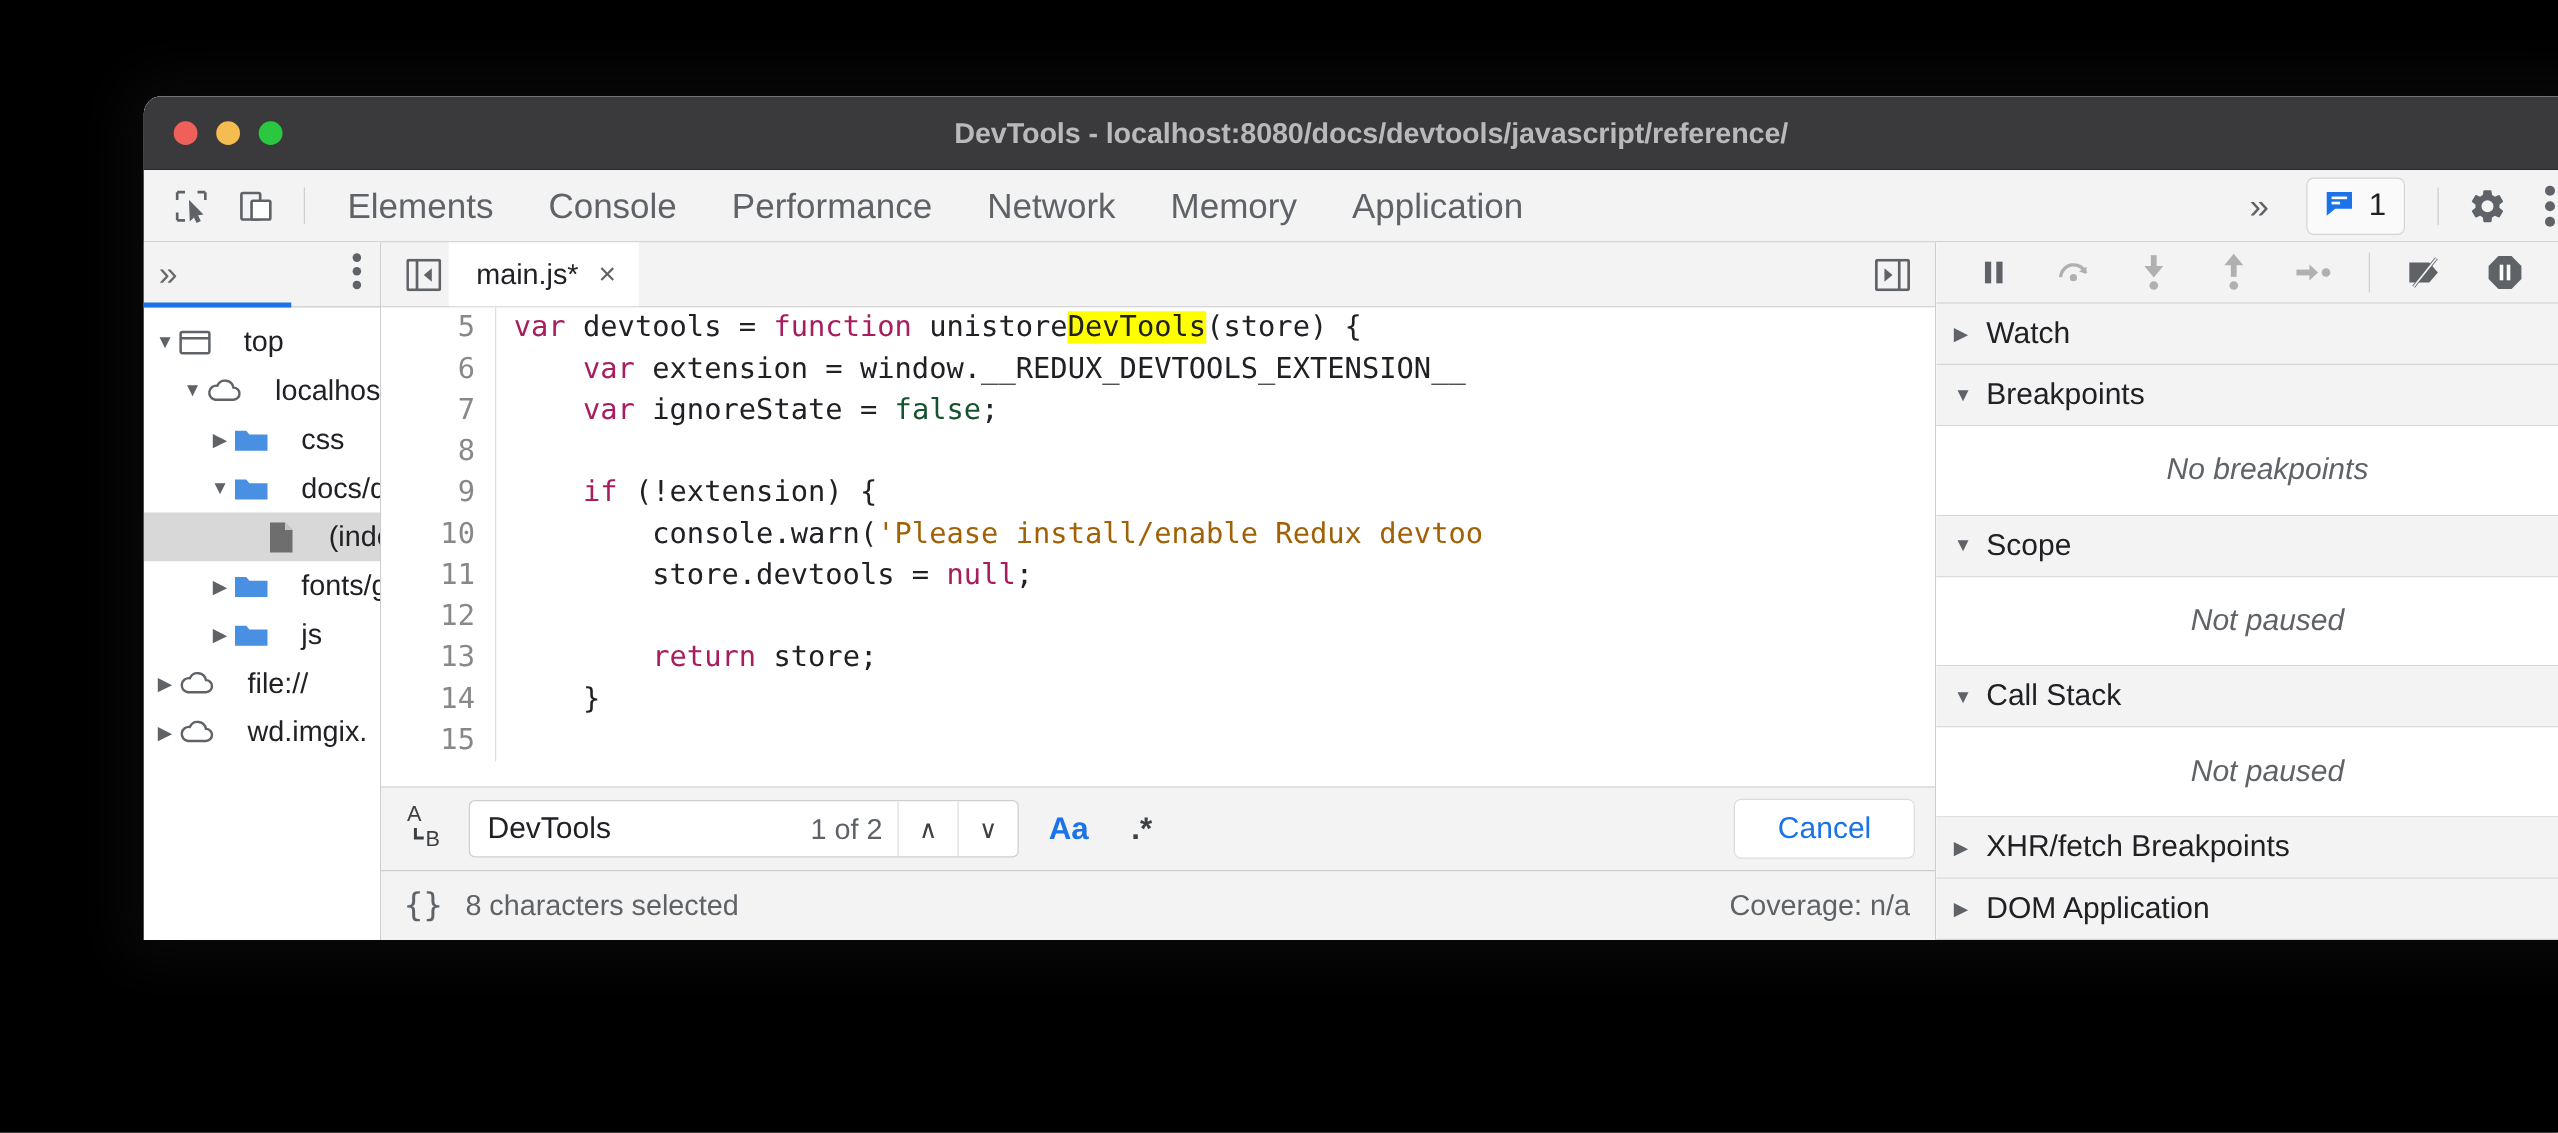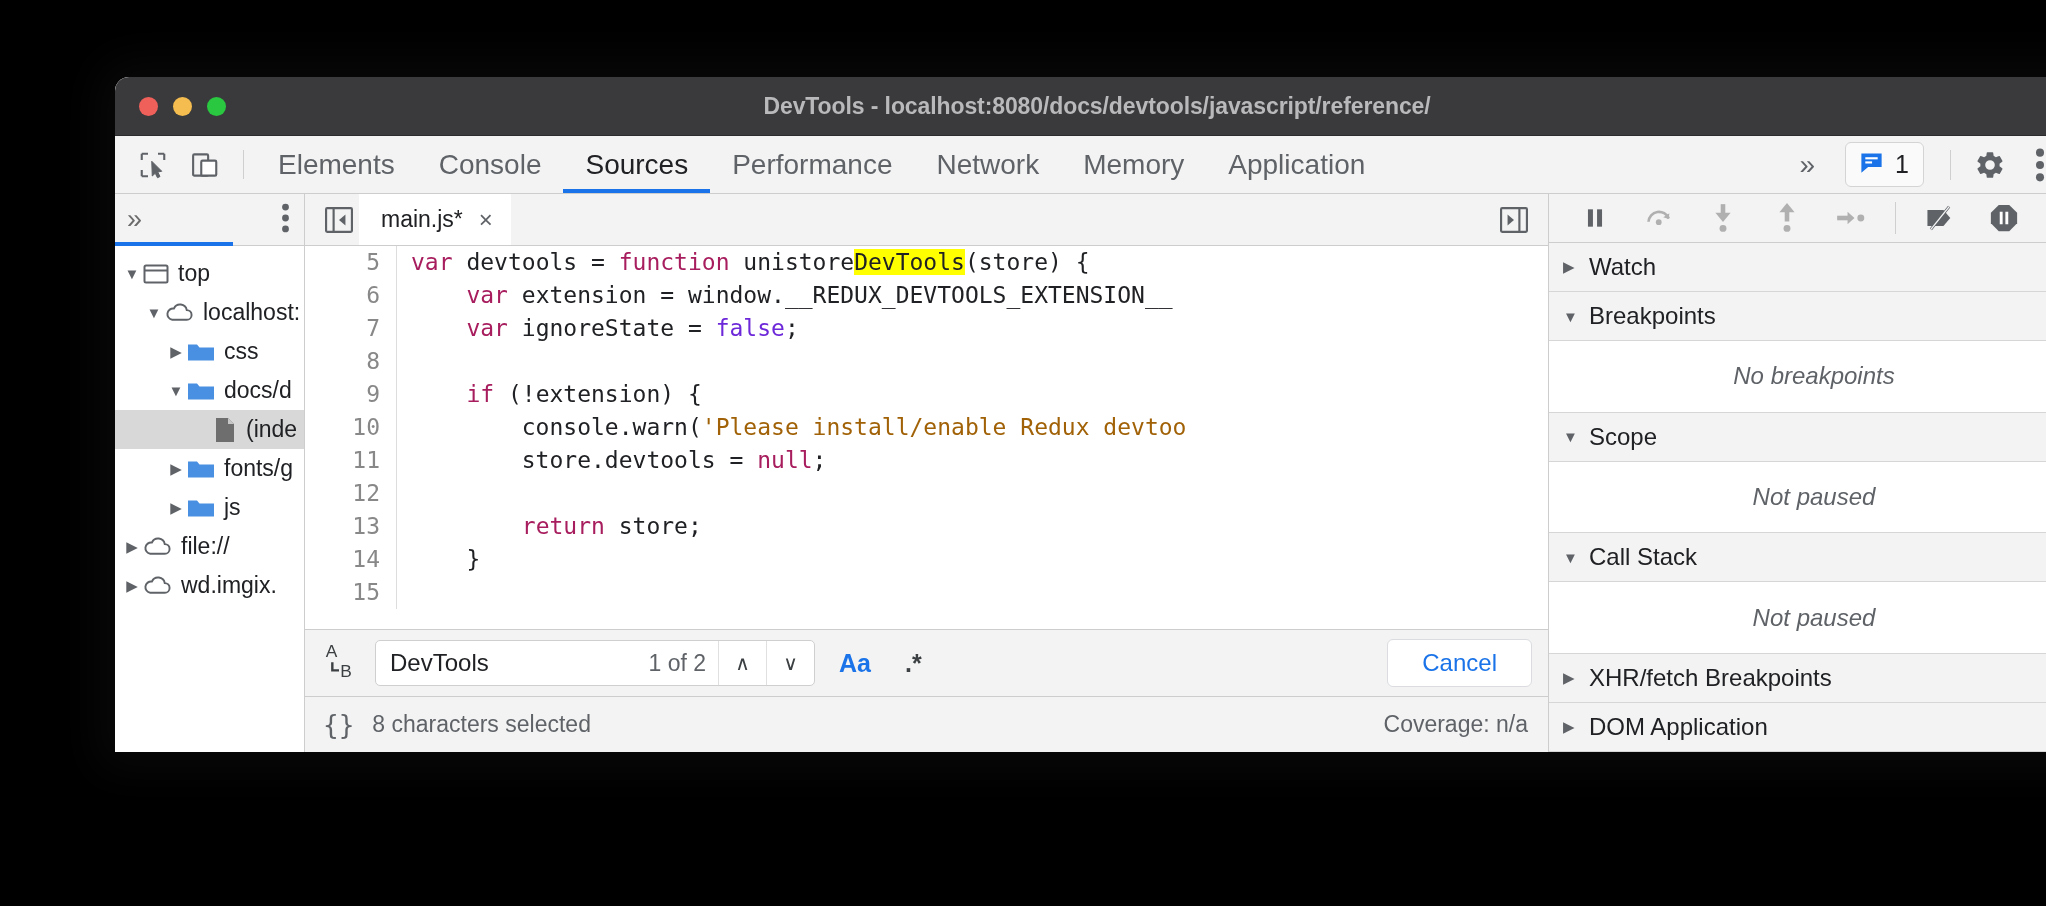--- a/index.html
+++ b/index.html
@@ -135,21 +135,21 @@
     height: 39px;
     white-space: nowrap;
     cursor: pointer;
   }
   .tree-row.selected { background: #d8d8d8; }
   .twisty {
     width: 22px; flex: none; color: #5f6368; font-size: 15px;
     display:flex; align-items:center; justify-content:center;
   }
   .twisty.empty { visibility: hidden; }
-  .tree-label { margin-left: 9px; }
+  .tree-label { margin-left: 26px; }
   .tico { flex: none; display:flex; align-items:center; }
 
   
   #editor-col { flex: 1; display: flex; flex-direction: column; min-width: 0; border-right:1px solid #cdcdcd;}
   #editor-tabbar {
     height: 52px; background: #f3f3f3;
     border-bottom: 1px solid #cdcdcd;
     display: flex; align-items: center;
     padding: 0 14px;
   }
@@ -176,21 +176,21 @@
   }
   .code-line { display: flex; white-space: pre; height: 33px; }
   .ln {
     width: 92px; flex: none; text-align: right;
     color: #888; padding-right: 16px;
     border-right: 1px solid #ddd;
     user-select: none;
   }
   .code-text { padding-left: 14px; color: #202124; }
   .kw { color: #a71d5d; }        
-  .kw2 { color: #6d28d9; }       
+  .kw2 { color: #14532d; }       
   .str { color: #a16207; }
   .hl { background: #ffff00; }
 
   
   #findbar {
     height: 67px;
     background: #f3f3f3;
     border-top: 1px solid #cdcdcd;
     display: flex; align-items: center;
     padding: 0 16px 0 20px;
@@ -315,23 +315,20 @@
     </div>
 
     <div class="tb-sep"></div>
 
     <div class="tabs">
       <div class="tab">
           <span>Elements</span>
         </div>
       <div class="tab">
           <span>Console</span>
-        </div>
-      <div class="tab active">
-          <span>Sources</span>
         </div>
       <div class="tab">
           <span>Performance</span>
         </div>
       <div class="tab">
           <span>Network</span>
         </div>
       <div class="tab">
           <span>Memory</span>
         </div>

